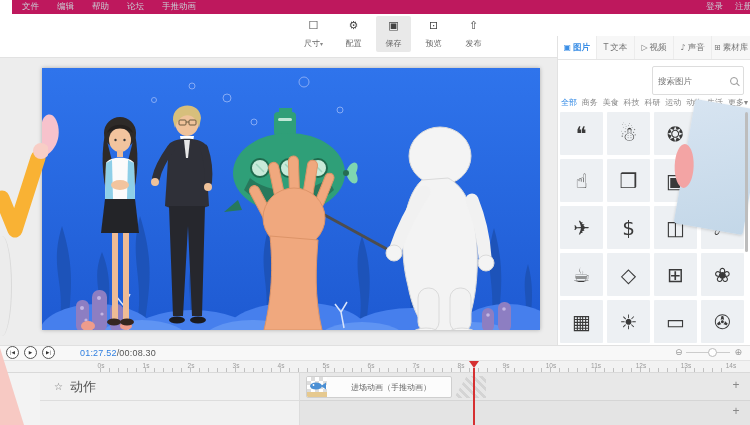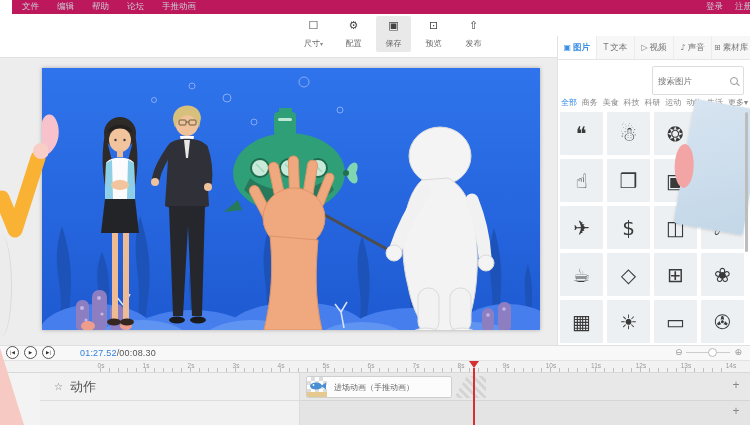--- a/index.html
+++ b/index.html
@@ -100,21 +100,21 @@
   #trow2bg{position:absolute;left:300px;top:28px;right:0;height:24px;background:#e4e4e4}
   .block{position:absolute;top:3px;height:22px;background:#fcfcfc;border:1px solid #cfcfcf;border-radius:2px;
          box-sizing:border-box;display:flex;align-items:center;overflow:hidden}
   #blockA{left:306px;width:146px}
   #blockC{left:487px;width:200px}
   .checker{background-color:#fff;background-image:
      linear-gradient(45deg,#ddd 25%,transparent 25%,transparent 75%,#ddd 75%),
      linear-gradient(45deg,#ddd 25%,transparent 25%,transparent 75%,#ddd 75%);
      background-size:8px 8px;background-position:0 0,4px 4px}
   .bthumb{width:20px;height:20px;flex:none;position:relative}
-  .btext{font-size:8px;color:#666;margin-left:7px;white-space:nowrap}
+  .btext{font-size:8px;color:#666;margin-left:24px;white-space:nowrap}
   #wedge{position:absolute;left:454px;top:3px;width:32px;height:22px;
          background:repeating-linear-gradient(45deg,#e7e7e7 0,#e7e7e7 3px,#d4d4d4 3px,#d4d4d4 6px);
          clip-path:polygon(40% 0,100% 0,100% 100%,0 100%)}
   .addtrack{position:absolute;left:729px;width:14px;height:14px;font-size:12px;color:#888;display:flex;
             align-items:center;justify-content:center}
   #add1{top:5px}#add2{top:31px}
 
   
   #ph-tri{position:absolute;left:469px;top:361px;width:0;height:0;border-left:5px solid transparent;
           border-right:5px solid transparent;border-top:7px solid #d63031;z-index:6}

